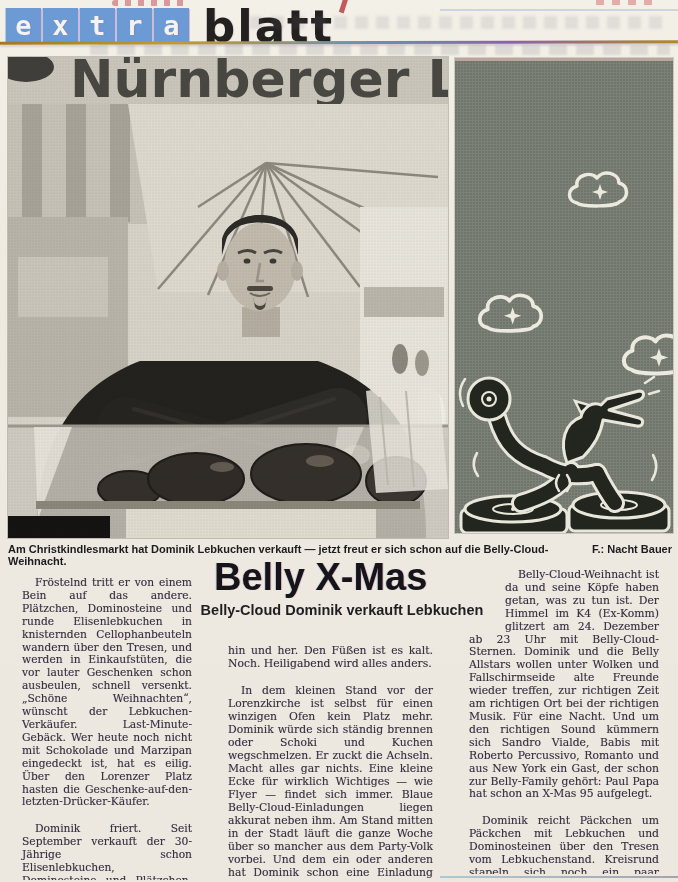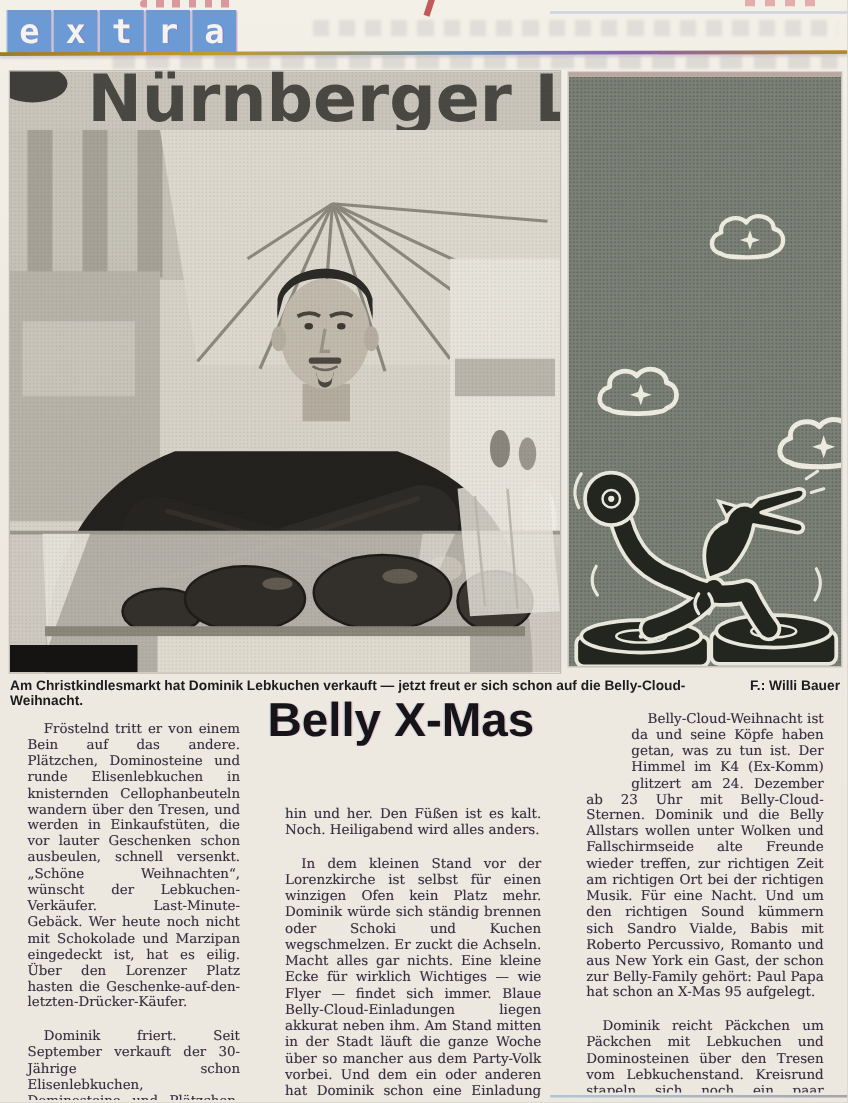--- a/index.html
+++ b/index.html
@@ -72,20 +72,21 @@
 <div class="page">
 
   <div class="masthead">
     <div class="tiles">
       <span class="tile">e</span>
       <span class="tile">x</span>
       <span class="tile">t</span>
       <span class="tile">r</span>
       <span class="tile">a</span>
     </div>
+    <div class="logo-word">blatt</div>
   </div>
   <div class="bleed1"></div>
   <div class="bleed2"></div>
   <div class="topline"></div>
   <div class="rule-color"></div>
   <div class="scuff1"></div>
   <div class="scuff2"></div>
   <div class="scuff3"></div>
 
   <div class="photo">
@@ -253,24 +254,25 @@
           <path d="M22,392 q-7,12 1,23"></path>
           <path d="M104,414 q-6,8 0,16"></path>
             <path d="M112,414 q6,8 0,16"></path>
         </g>
       </g>
     </svg>
   </div>
 
   <div class="caption-row">
     <span class="cap">Am Christkindlesmarkt hat Dominik Lebkuchen verkauft — jetzt freut er sich schon auf die Belly-Cloud-Weihnacht.</span>
-    <span class="credit">F.: Willi Bauer</span>
+    <span class="credit">F.: Nacht Bauer</span>
   </div>
 
   <h1 class="headline">Belly X-Mas</h1>
+  <h2 class="subhead">Belly-Cloud Dominik verkauft Lebkuchen</h2>
 
   <div class="col col-left">
       <p class="para ind">Fröstelnd tritt er von einem Bein auf das andere. Plätzchen, Dominosteine und runde Elisenlebkuchen in knisternden Cellophanbeuteln wandern über den Tresen, und werden in Einkaufstüten, die vor lauter Geschenken schon ausbeulen, schnell versenkt. „Schöne Weihnachten“, wünscht der Lebkuchen-Verkäufer. Last-Minute-Gebäck. Wer heute noch nicht mit Schokolade und Marzipan eingedeckt ist, hat es eilig. Über den Lorenzer Platz hasten die Geschenke-auf-den-letzten-Drücker-Käufer.</p>
       <p class="para ind">Dominik friert. Seit September verkauft der 30-Jährige schon Elisenlebkuchen, Dominosteine und Plätzchen. Das ganze Programm. Sein Gesicht lächelt freundlich jeden Kunden an: „Frohe Weihnacht“. Der Heilige Abend wird schön werden, denn Dominik, Lebkuchenverkäufer und Belly-Cloud-Kopf, hat vorgesorgt. Seine Zehen wackeln in den dicken Schuhen</p>
     </div>
   <div class="col col-mid">
       <p class="para">hin und her. Den Füßen ist es kalt. Noch. Heiligabend wird alles anders.</p>
       <p class="para ind">In dem kleinen Stand vor der Lorenzkirche ist selbst für einen winzigen Ofen kein Platz mehr. Dominik würde sich ständig brennen oder Schoki und Kuchen wegschmelzen. Er zuckt die Achseln. Macht alles gar nichts. Eine kleine Ecke für wirklich Wichtiges — wie Flyer — findet sich immer. Blaue Belly-Cloud-Einladungen liegen akkurat neben ihm. Am Stand mitten in der Stadt läuft die ganze Woche über so mancher aus dem Party-Volk vorbei. Und dem ein oder anderen hat Dominik schon eine Einladung zugesteckt: Bald klingen die Glöckchen, süß wie nie zuvor. Am Weihnachtsabend. Es ist nur für eine Nacht. Es passiert von selbst.</p>
     </div>
   <div class="col col-right">

